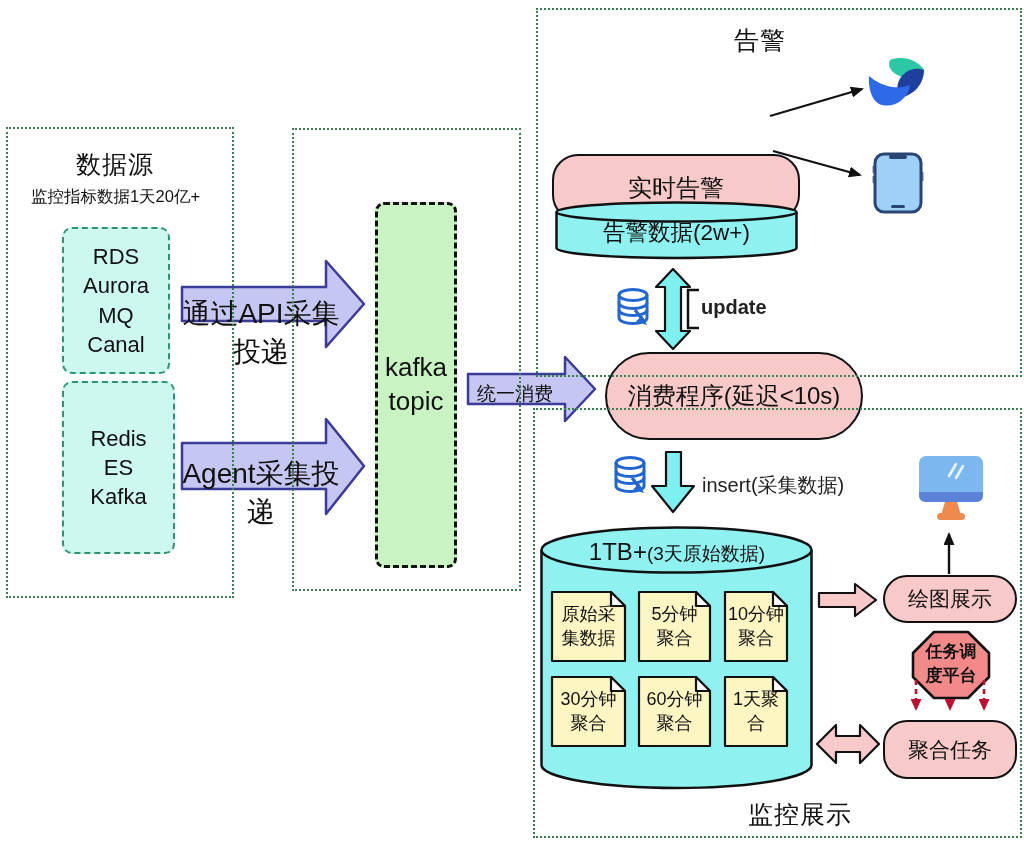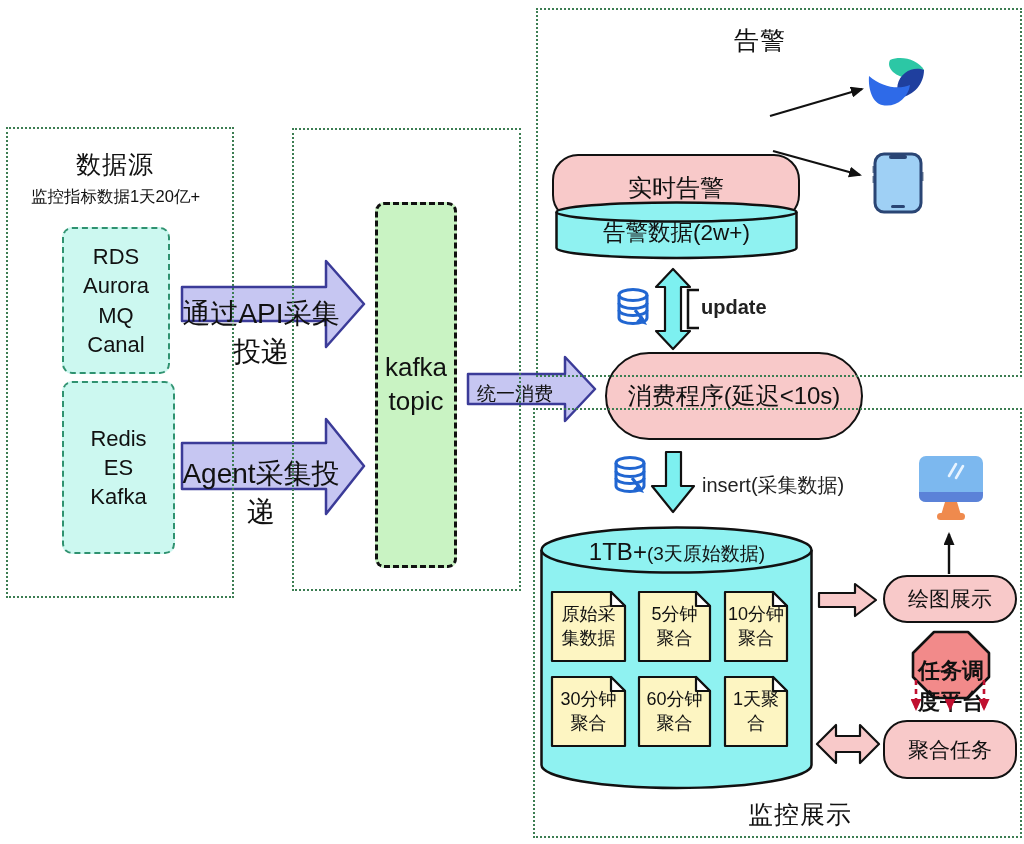--- a/index.html
+++ b/index.html
@@ -30,21 +30,21 @@
   .arrow-label{z-index:25;text-align:center;font-size:28px;font-weight:500;}
   .cyl-fill{fill:var(--cyan-cylinder);stroke:#111;stroke-width:2.5;}
   .cyl-text{z-index:25;text-align:center;font-weight:400;}
   .note{z-index:25;}
   .note svg{position:absolute;left:0;top:0;}
   .note .note-shape{fill:var(--yellow-note);stroke:#111;stroke-width:2.2;stroke-linejoin:round;}
   .note .note-fold{fill:#fff;stroke:#111;stroke-width:2.2;stroke-linejoin:round;}
   .note-text{position:absolute;inset:0;display:flex;flex-direction:column;justify-content:center;
              align-items:center;font-size:18px;line-height:1.32;font-weight:500;}
   .octagon-poly{fill:var(--red-octagon);stroke:#111;stroke-width:2.6;stroke-linejoin:round;}
-  .oct-text{z-index:26;text-align:center;font-size:22px;line-height:1.4;font-weight:600;margin-top:16px;}
+  .oct-text{z-index:26;text-align:center;font-size:17px;line-height:1.4;font-weight:600;}
   .small-label{z-index:25;font-size:20px;color:#222;}
   .overlay{z-index:35;pointer-events:none;}
   .icon{z-index:30;}
 </style>
 </head>
 <body>
 
 <div class="stage">
 
   <div class="abs section" style="left:6px;top:127px;width:228px;height:471px;"></div>

